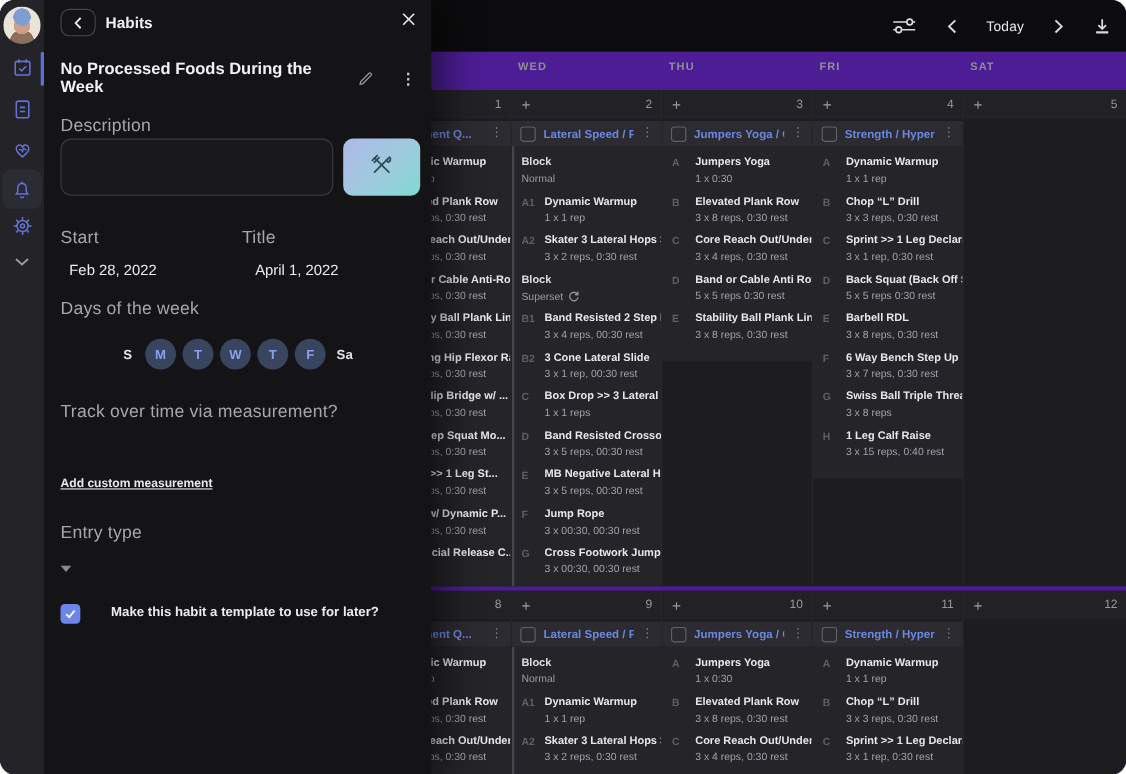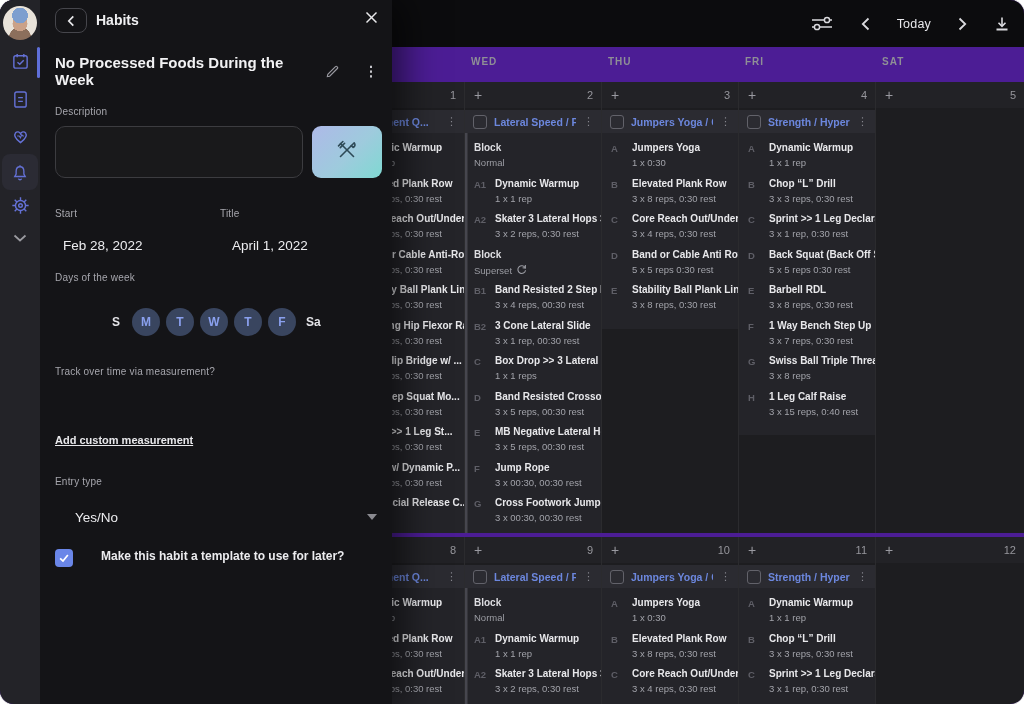--- a/index.html
+++ b/index.html
@@ -40,21 +40,21 @@
   .p-abs{position:absolute;}
   .back-btn{left:15px;top:8px;width:30px;height:23px;border:1px solid #46464c;border-radius:8px;
     display:flex;align-items:center;justify-content:center;cursor:pointer;}
   .p-header-title{left:56px;top:12px;color:#f0f0f2;font-size:14px;font-weight:700;}
   .close-btn{right:14px;top:11px;cursor:pointer;display:flex;}
   .habit-title-row{left:15px;top:54px;right:14px;display:flex;align-items:center;gap:12px;}
   .habit-title{color:#f2f2f4;font-size:15px;font-weight:700;}
   .pencil{display:flex;cursor:pointer;}
   .spacer{flex:1;}
   .p-kebab{color:#c7c7cc;font-size:14px;font-weight:700;cursor:pointer;}
-  .p-label{color:#a6a6ad;font-size:10px;letter-spacing:.2px;}
+  .p-label{color:#a6a6ad;font-size:16px;letter-spacing:.2px;}
   .desc-label{left:15px;top:106px;}
   .desc-box{left:15px;top:126px;width:248px;height:52px;background:#19191b;border:1px solid #3c3c40;
     border-radius:10px;resize:none;outline:none;color:#e8e8ea;font-family:"Liberation Sans",sans-serif;
     font-size:12px;padding:8px;box-sizing:border-box;position:absolute;}
   .image-label{left:272px;top:106px;margin-top:24px;}
   .image-box{left:272px;top:126px;width:70px;height:52px;border-radius:9px;cursor:pointer;
     background:linear-gradient(135deg,#aeb9e8 0%,#9ecbdd 55%,#7fd9d2 100%);
     display:flex;align-items:center;justify-content:center;}
   .start-label{left:15px;top:208px;}
   .start-value{left:23px;top:238px;color:#ececef;font-size:13.5px;cursor:pointer;}
@@ -413,21 +413,21 @@
               <div class="ex">
                 <span class="ex-label">E</span>
                 <div>
                   <div class="ex-name">Barbell RDL</div>
                   <div class="ex-sub">3 x 8 reps,  0:30 rest</div>
                 </div>
               </div>
               <div class="ex">
                 <span class="ex-label">F</span>
                 <div>
-                  <div class="ex-name">1 Way Bench Step Up</div>
+                  <div class="ex-name">6 Way Bench Step Up</div>
                   <div class="ex-sub">3 x 7 reps,  0:30 rest</div>
                 </div>
               </div>
               <div class="ex">
                 <span class="ex-label">G</span>
                 <div>
                   <div class="ex-name">Swiss Ball Triple Threat</div>
                   <div class="ex-sub">3 x 8 reps</div>
                 </div>
               </div>
@@ -678,21 +678,20 @@
         <span class="day sel">F</span>
         <span class="day plain">Sa</span>
       </div>
 
     <div class="p-abs p-label track-label">Track over time via measurement?</div>
 
     <div class="p-abs add-link">Add custom measurement</div>
 
     <div class="p-abs p-label entry-label">Entry type</div>
     <div class="p-abs select-row entry">
-      <span class="select-value">Yes/No</span>
       <svg width="10" height="6" viewBox="0 0 10 6">
           <polygon points="0,0 10,0 5,6" fill="#8a8a90"></polygon>
         </svg>
     </div>
 
     <div class="p-abs check-row">
       <span class="checkbox">
         <svg width="12" height="12" viewBox="0 0 14 14">
             <polyline points="2.5,7.5 5.8,10.6 11.5,3.5" fill="none" stroke="#ffffff" stroke-width="2"></polyline>
           </svg>

